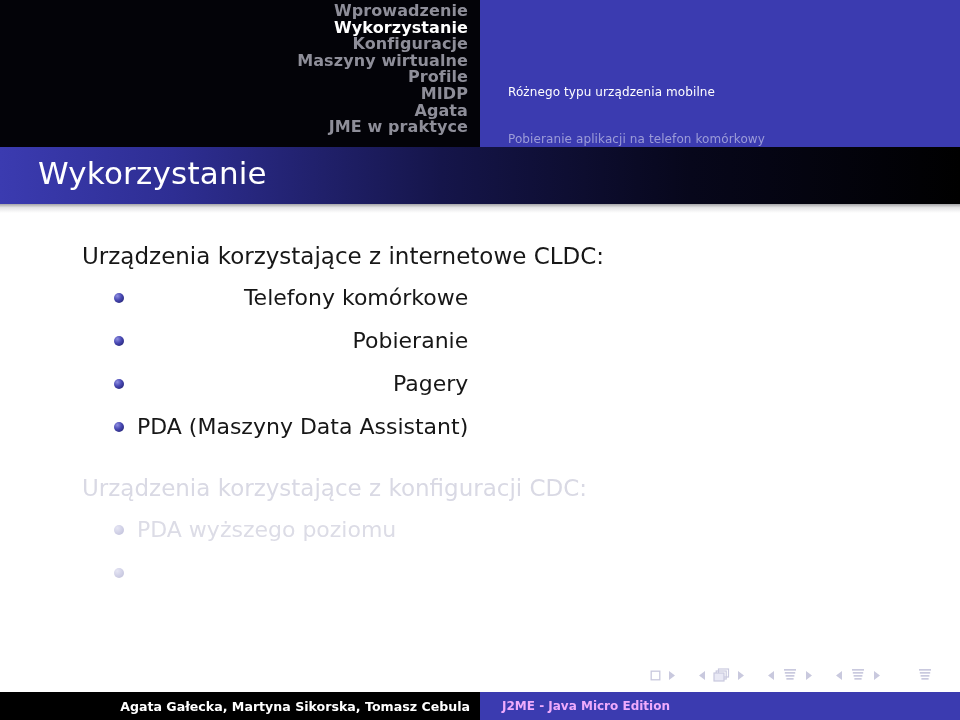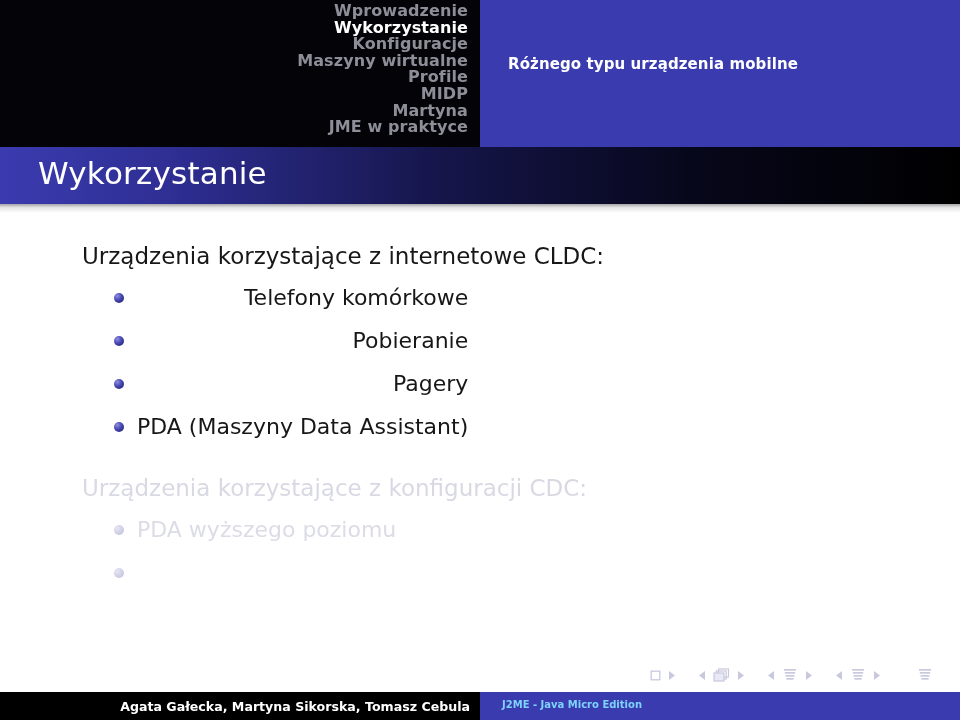--- a/index.html
+++ b/index.html
@@ -33,22 +33,23 @@
     font-weight:bold;
     white-space:nowrap;
     letter-spacing:.1px;
   }
   .nav-item.active{color:#ffffff;}
 
   .subsec{
     position:absolute;left:508px;top:55px;
   }
   .subsec-line{
-    font-size:15px;font-weight:bold;white-space:nowrap;letter-spacing:.1px;
+    font-size:12px;font-weight:normal;white-space:nowrap;letter-spacing:.1px;
     line-height:19px;
+    margin-top:28px;
   }
   .subsec-line.cur{color:#ffffff;}
   .subsec-line.dim{color:#9c9cd8;}
 
   
   .titlebar{
     position:absolute;left:0;top:147px;width:960px;height:57px;
     background:linear-gradient(to right,#3b3bb0 0%,#2e2e93 18%,#15154a 46%,#07071b 72%,#000000 100%);
   }
   .titlebar-text{
@@ -106,45 +107,46 @@
   }
   .footer-right{
     position:absolute;left:480px;top:0;width:480px;height:28px;background:#3b3bb0;
   }
   .footer-left-text{
     position:absolute;right:22px;top:7px;
     color:#ffffff;font-size:12.6px;font-weight:bold;white-space:nowrap;
   }
   .footer-right-text{
     position:absolute;left:22px;top:7px;
-    color:#7dd3fc;font-size:10px;font-weight:bold;white-space:nowrap;
+    color:#f0abfc;font-size:12px;font-weight:bold;white-space:nowrap;
   }
 </style>
 </head>
 <body>
 
 <div id="slide">
 
   <div class="header">
     <div class="header-left"></div>
     <div class="header-right"></div>
 
     <div class="navlist">
       <div class="nav-item">Wprowadzenie</div>
       <div class="nav-item active">Wykorzystanie</div>
       <div class="nav-item">Konfiguracje</div>
       <div class="nav-item">Maszyny wirtualne</div>
       <div class="nav-item">Profile</div>
       <div class="nav-item">MIDP</div>
-      <div class="nav-item">Martyna</div>
+      <div class="nav-item">Agata</div>
       <div class="nav-item">JME w praktyce</div>
     </div>
 
     <div class="subsec">
       <div class="subsec-line cur">Różnego typu urządzenia mobilne</div>
+      <div class="subsec-line dim">Pobieranie aplikacji na telefon komórkowy</div>
     </div>
   </div>
 
   <div class="titlebar">
     <div class="titlebar-text">Wykorzystanie</div>
   </div>
   <div class="titleshadow"></div>
 
   <div class="content">
 

